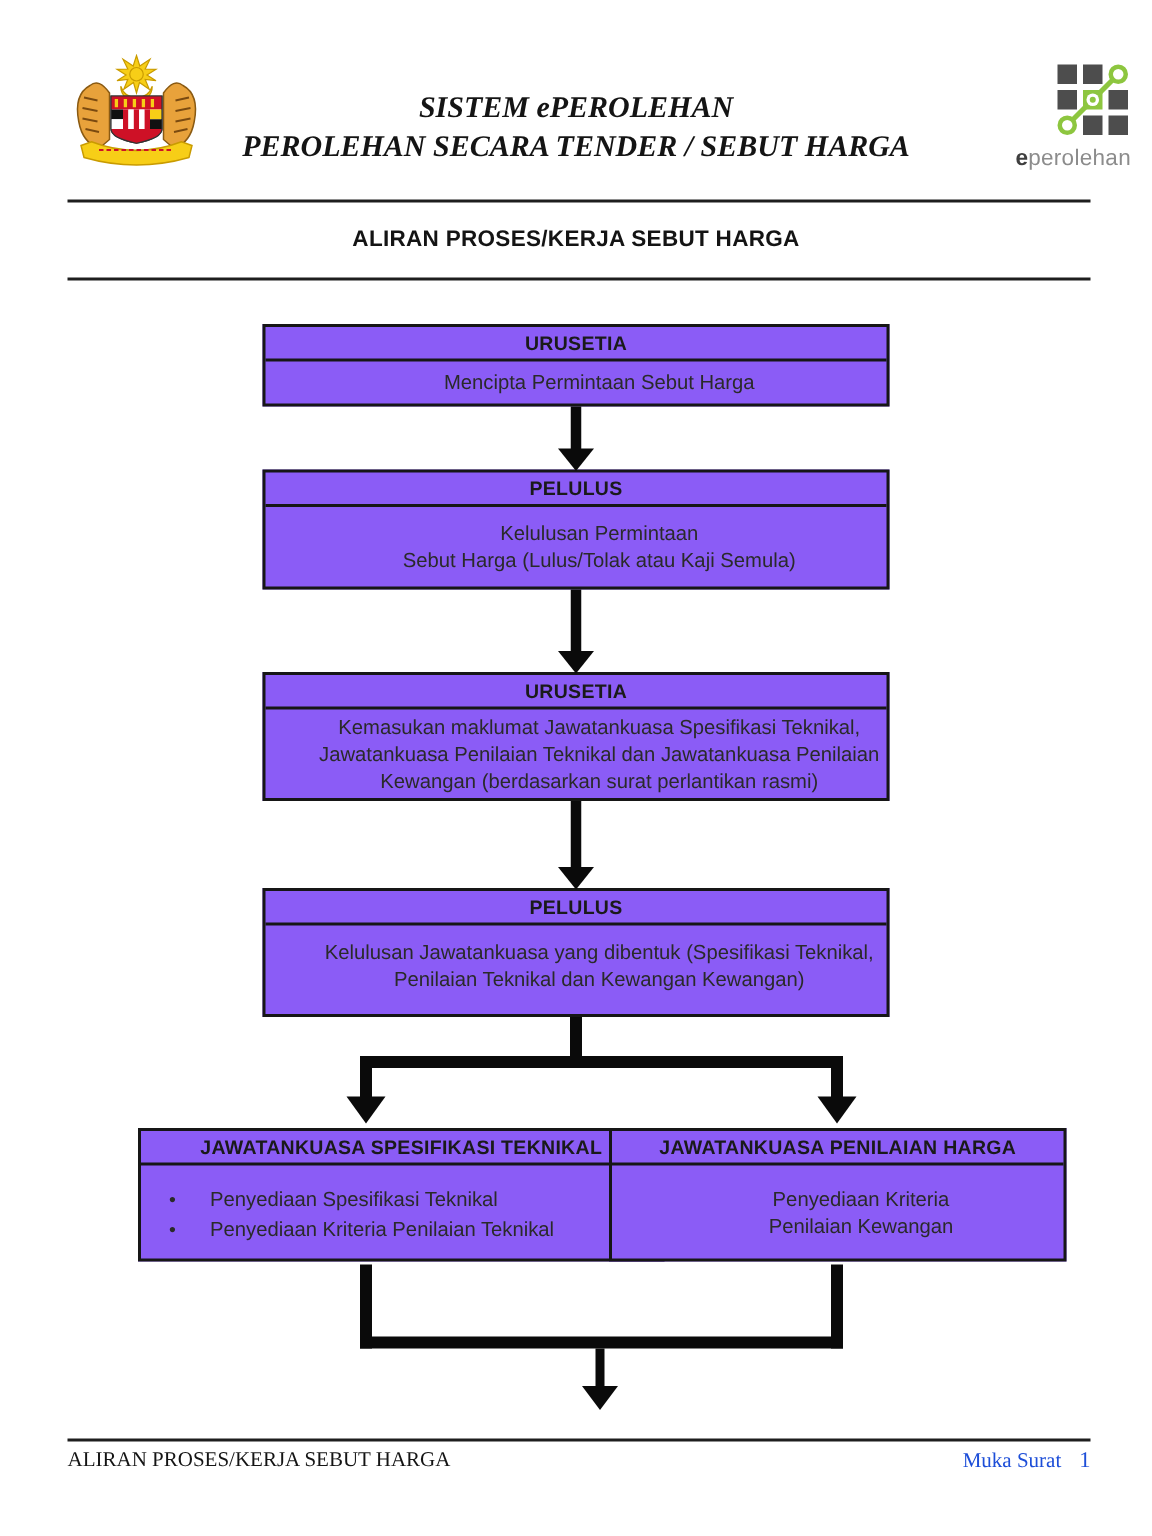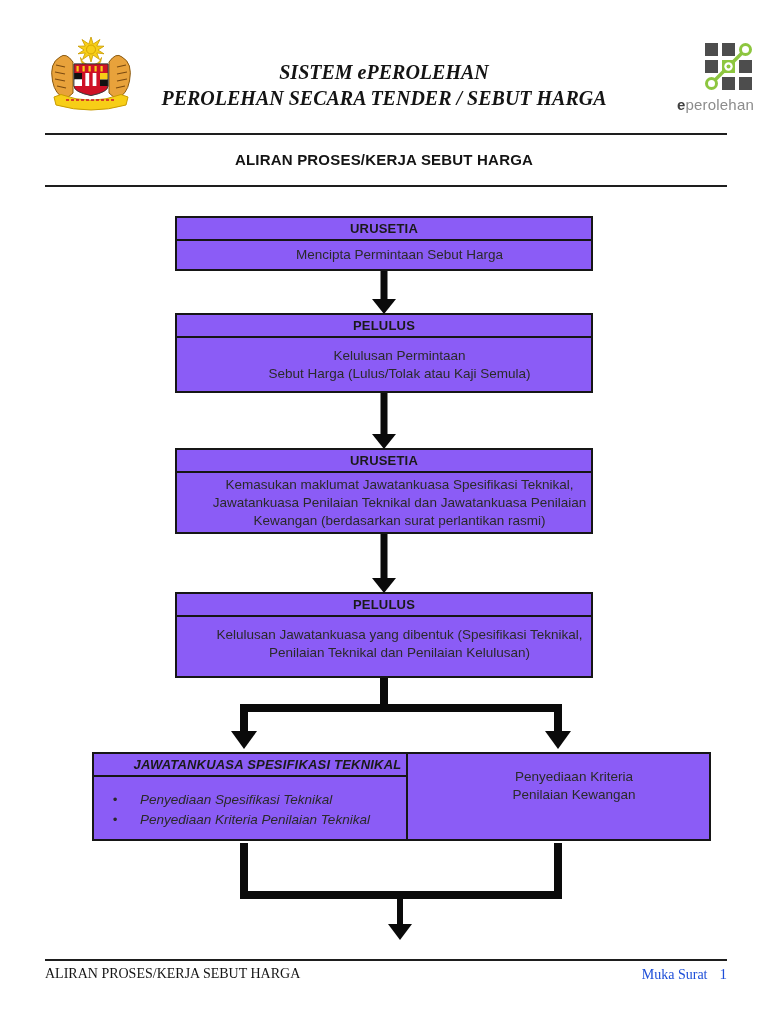--- a/index.html
+++ b/index.html
@@ -36,21 +36,21 @@
   }
   .fbox-body {
     font-size:13.5px; line-height:18px; text-align:center; color:#2a2a2a;
     display:flex; flex-direction:column; justify-content:center; height:calc(100% - 23px);padding-left:31px;
   }
   .fbox-body.top-align { justify-content:flex-start; padding-top:9px; }
   .box-1 { left:175px; top:216px; width:418px; height:55px; }
   .box-2 { left:175px; top:313px; width:418px; height:80px; }
   .box-3 { left:175px; top:448px; width:418px; height:86px; }
   .box-4 { left:175px; top:592px; width:418px; height:86px; }
-  .box-left  { left:92px;  top:752px; width:351px; height:89px;font-style:italic; }
+  .box-left  { left:92px;  top:752px; width:351px; height:89px; }
   .box-right { left:406px; top:752px; width:305px; height:89px; }
   .bullet-list { padding:13px 10px 0 14px; text-align:left; justify-content:flex-start; }
   .bullet-row { display:flex; line-height:20px; }
   .bullet-dot { width:14px; text-align:center; flex:0 0 auto; margin-right:18px; font-size:13px; }
   
   .connectors { position:absolute; left:0; top:0; pointer-events:none; }
   
   .footer-left {
     position:absolute; left:45px; top:966px;
     font-family:"Liberation Serif", serif; font-size:14px; color:#141414;
@@ -160,39 +160,40 @@
       <div>Kemasukan maklumat Jawatankuasa Spesifikasi Teknikal,</div>
       <div>Jawatankuasa Penilaian Teknikal dan Jawatankuasa Penilaian</div>
       <div>Kewangan (berdasarkan surat perlantikan rasmi)</div>
     </div>
   </div>
 
   <div class="fbox box-4">
     <div class="fbox-header">PELULUS</div>
     <div class="fbox-body top-align">
       <div>Kelulusan Jawatankuasa yang dibentuk (Spesifikasi Teknikal,</div>
-      <div>Penilaian Teknikal dan Penilaian Kelulusan)</div>
+      <div>Penilaian Teknikal dan Kewangan Kewangan)</div>
     </div>
   </div>
 
   <div class="fbox box-left">
     <div class="fbox-header">JAWATANKUASA SPESIFIKASI TEKNIKAL</div>
     <div class="fbox-body bullet-list">
       <div class="bullet-row">
         <span class="bullet-dot">•</span>
         <span>Penyediaan Spesifikasi Teknikal</span>
       </div>
       <div class="bullet-row">
         <span class="bullet-dot">•</span>
         <span>Penyediaan Kriteria Penilaian Teknikal</span>
       </div>
     </div>
   </div>
 
   <div class="fbox box-right">
+    <div class="fbox-header">JAWATANKUASA PENILAIAN HARGA</div>
     <div class="fbox-body" style="justify-content:flex-start; padding-top:14px;">
       <div>Penyediaan Kriteria</div>
       <div>Penilaian Kewangan</div>
     </div>
   </div>
 
   <svg class="connectors" width="768" height="1024" viewBox="0 0 768 1024">
     <g fill="#0a0a0a">
 
       <g>

